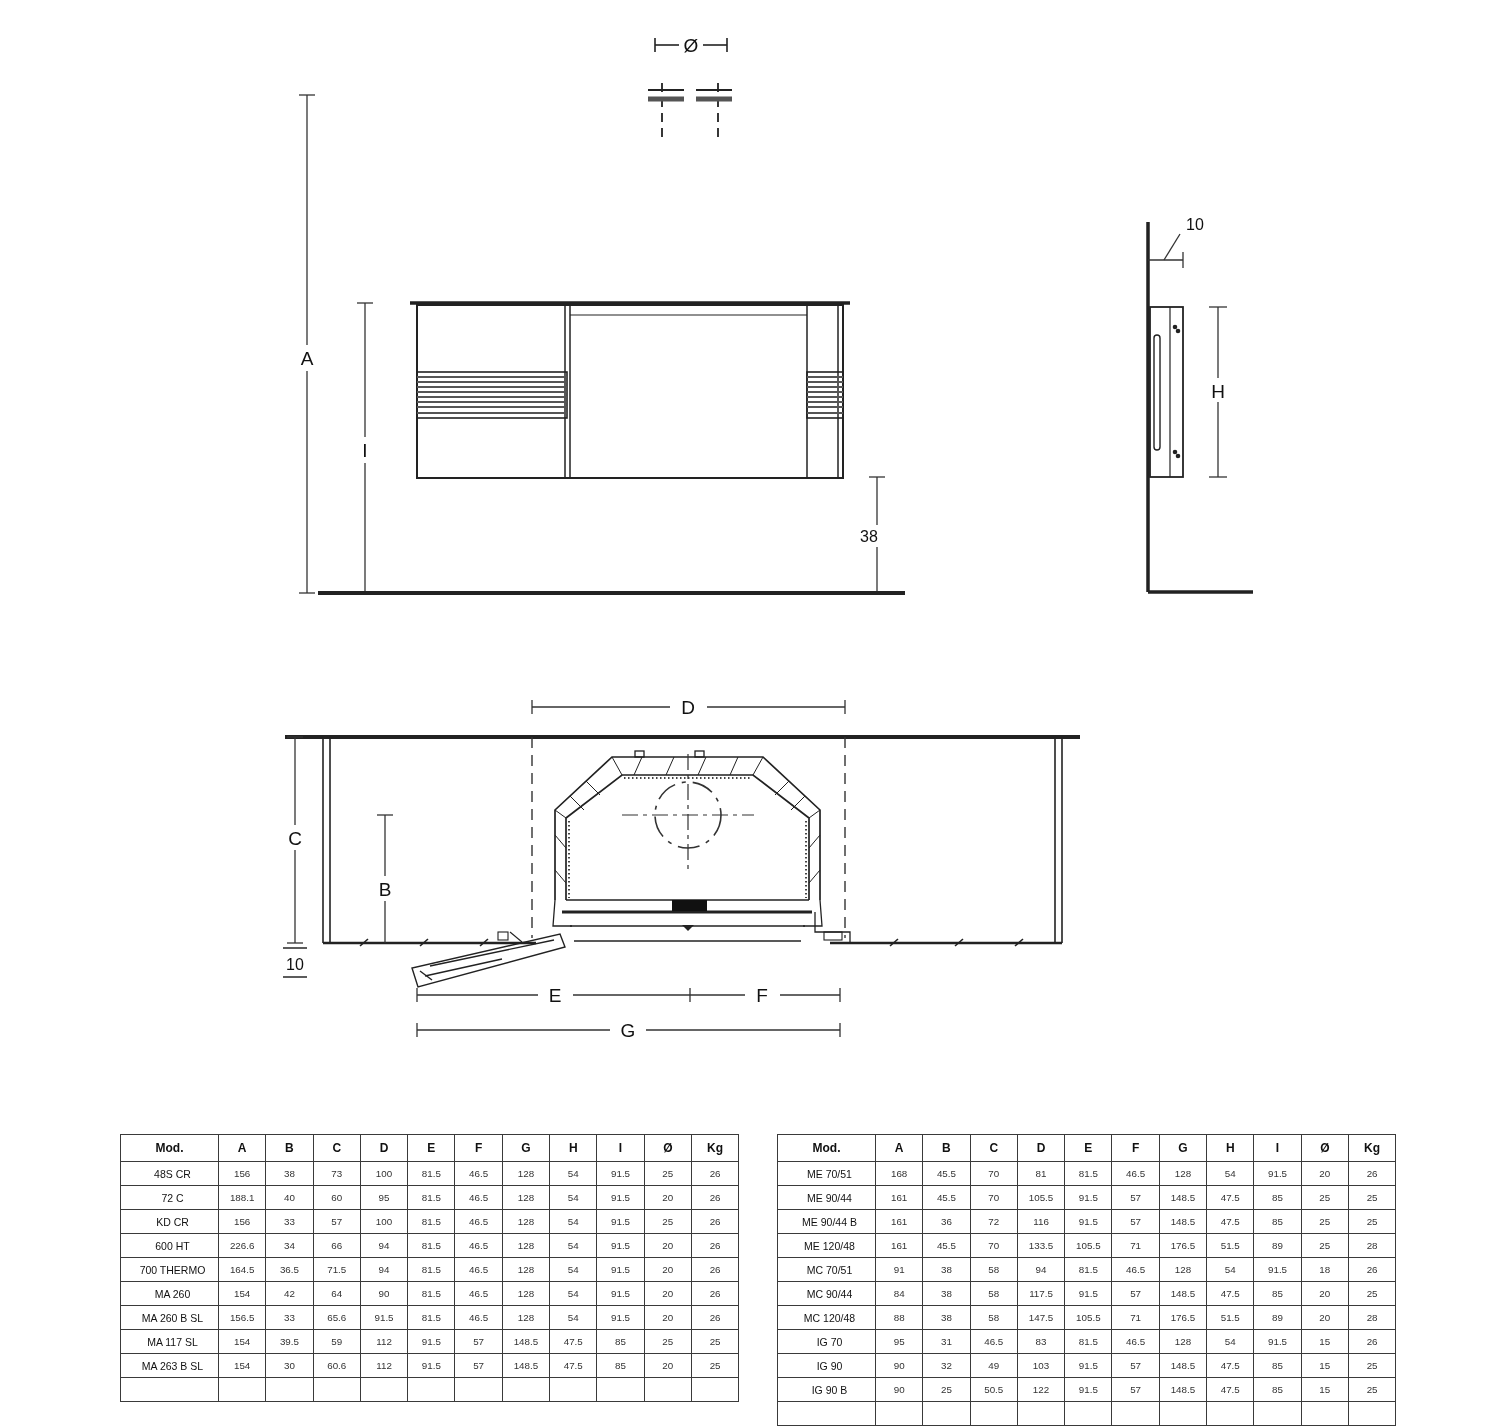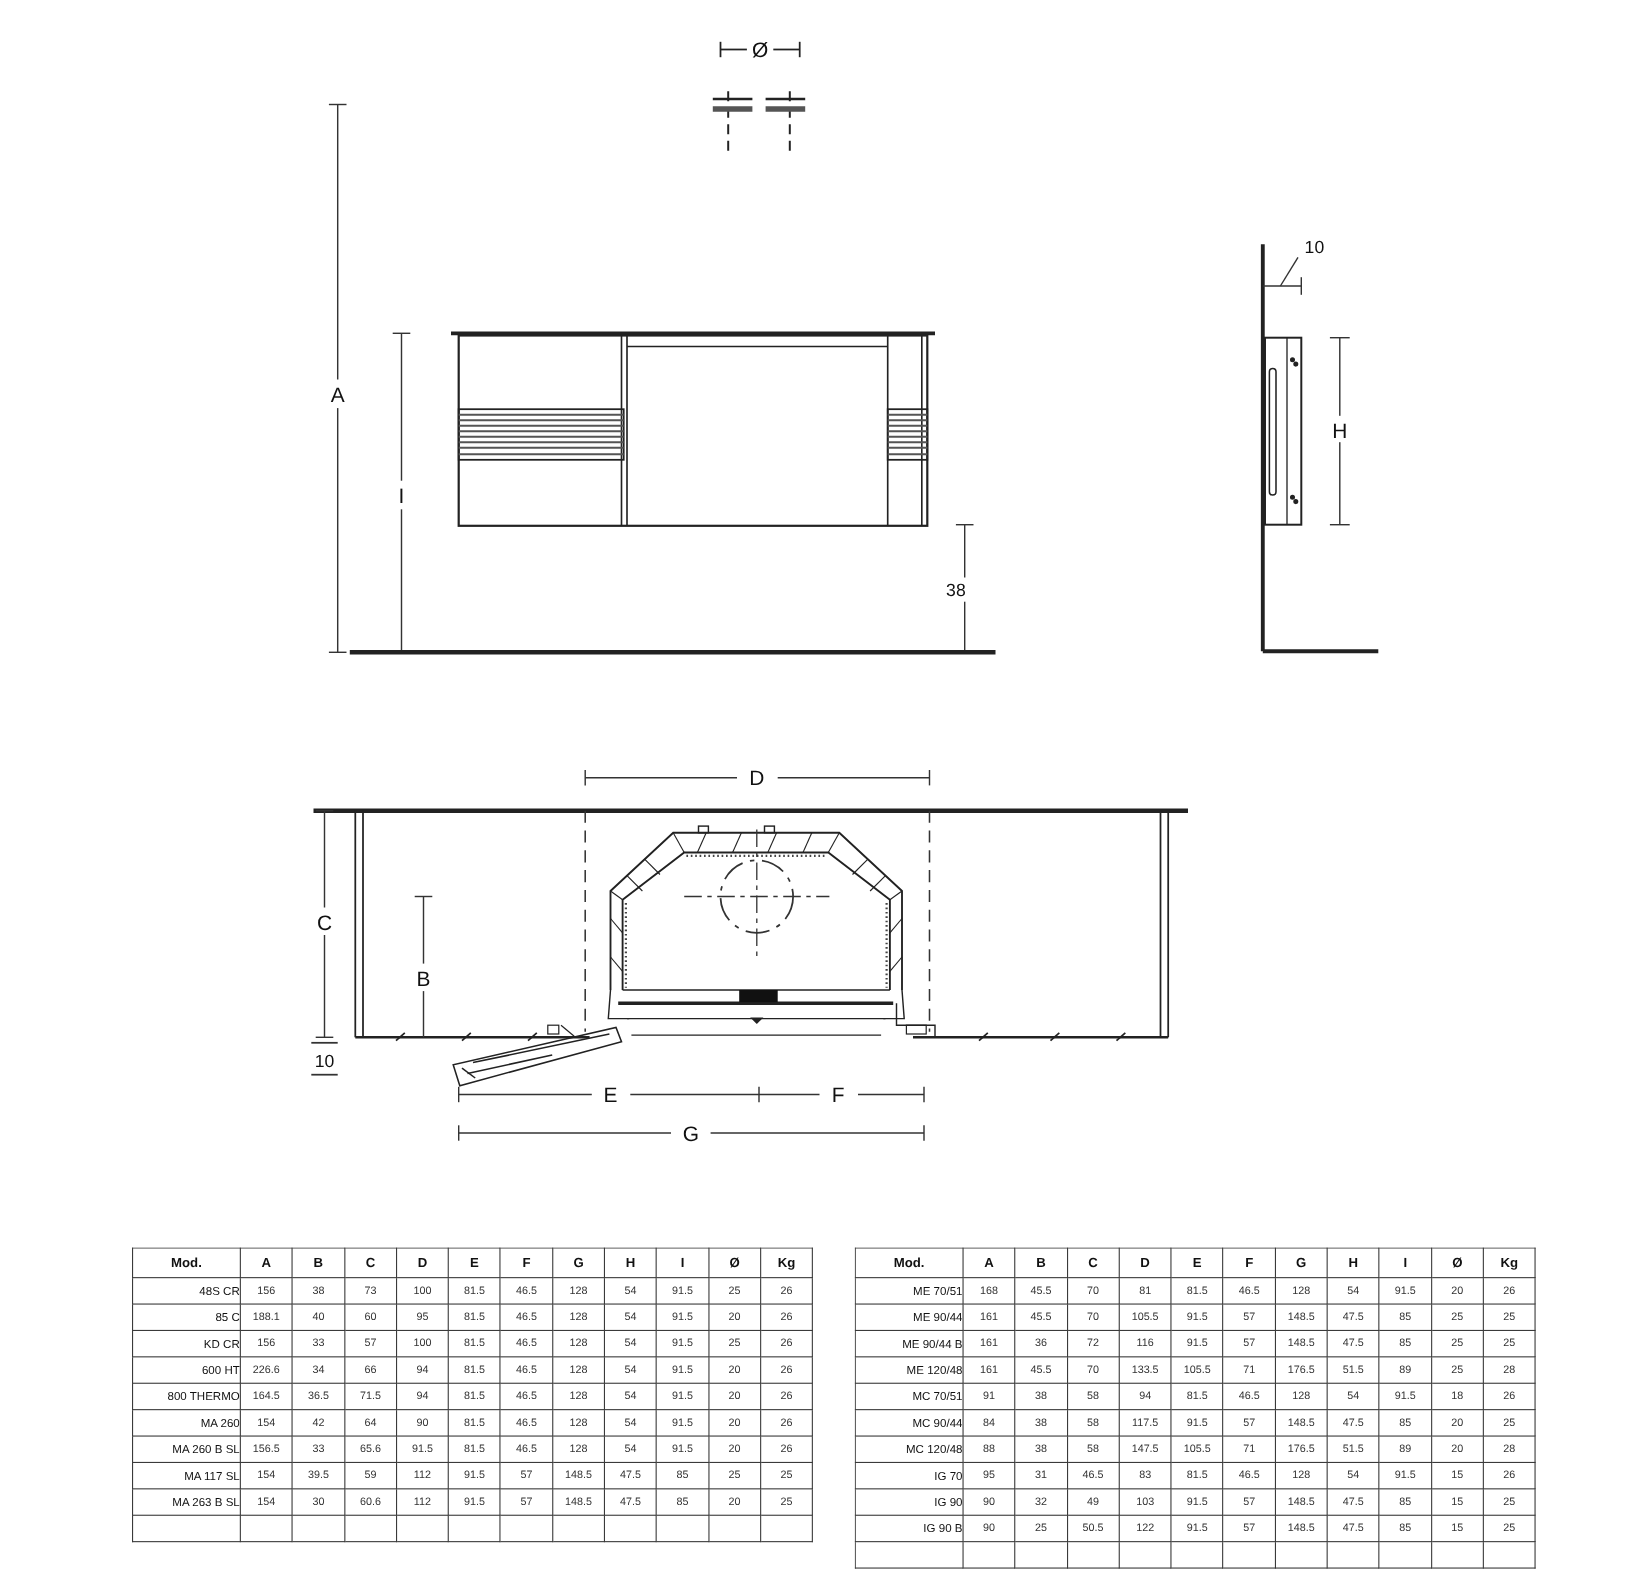--- a/index.html
+++ b/index.html
@@ -10,21 +10,21 @@
   .dim-lbl{font-size:19px;}
   .dim-num{font-size:16px;}
 
   .tbl-wrap{position:absolute;top:1134px;height:293px;overflow:hidden;}
   #tbl-left-wrap{left:120px;width:620px;}
   #tbl-right-wrap{left:777px;width:620px;}
   table.dim-table{border-collapse:collapse;table-layout:fixed;width:618px;background:#fff;}
   table.dim-table th,table.dim-table td{border:1.6px solid #3a3a3a;overflow:hidden;white-space:nowrap;}
   table.dim-table th{font-size:12px;font-weight:bold;color:#111;height:26px;text-align:center;padding:0;}
   table.dim-table td{font-size:9.8px;color:#333;height:23px;text-align:center;padding:0;}
-  table.dim-table td.mod-cell{font-size:10.5px;color:#111;text-align:right;padding-left:6px;}
+  table.dim-table td.mod-cell{font-size:10.5px;color:#111;text-align:center;padding-left:6px;}
   table.dim-table th.mod-col{text-align:center;}
   col.mod{width:98px;} col.val{width:47.3px;}
 </style>
 </head>
 <body>
 
 <div id="page">
 
   <svg id="front-view" style="left:280px;top:25px;" width="680" height="600" viewBox="0 0 680 600">
     <g stroke="#222" fill="none">
@@ -326,21 +326,21 @@
             <td>100</td>
             <td>81.5</td>
             <td>46.5</td>
             <td>128</td>
             <td>54</td>
             <td>91.5</td>
             <td>25</td>
             <td>26</td>
           </tr>
           <tr>
-            <td class="mod-cell">85 C</td>
+            <td class="mod-cell">72 C</td>
             <td>188.1</td>
             <td>40</td>
             <td>60</td>
             <td>95</td>
             <td>81.5</td>
             <td>46.5</td>
             <td>128</td>
             <td>54</td>
             <td>91.5</td>
             <td>20</td>
@@ -368,21 +368,21 @@
             <td>94</td>
             <td>81.5</td>
             <td>46.5</td>
             <td>128</td>
             <td>54</td>
             <td>91.5</td>
             <td>20</td>
             <td>26</td>
           </tr>
           <tr>
-            <td class="mod-cell">800 THERMO</td>
+            <td class="mod-cell">700 THERMO</td>
             <td>164.5</td>
             <td>36.5</td>
             <td>71.5</td>
             <td>94</td>
             <td>81.5</td>
             <td>46.5</td>
             <td>128</td>
             <td>54</td>
             <td>91.5</td>
             <td>20</td>

